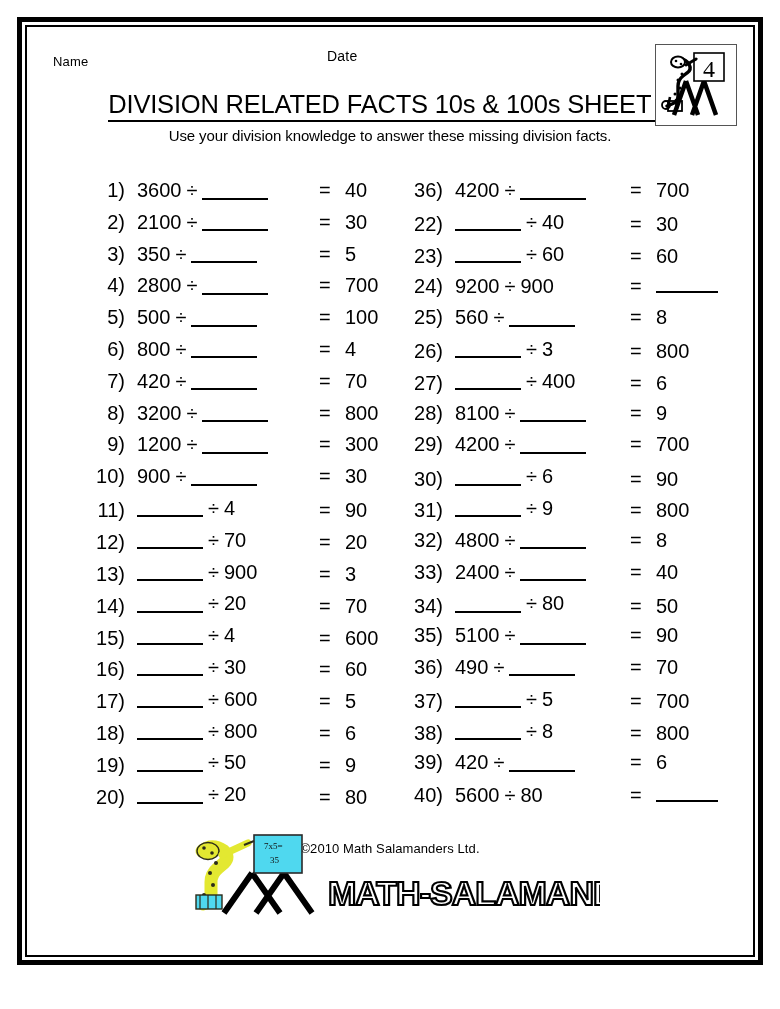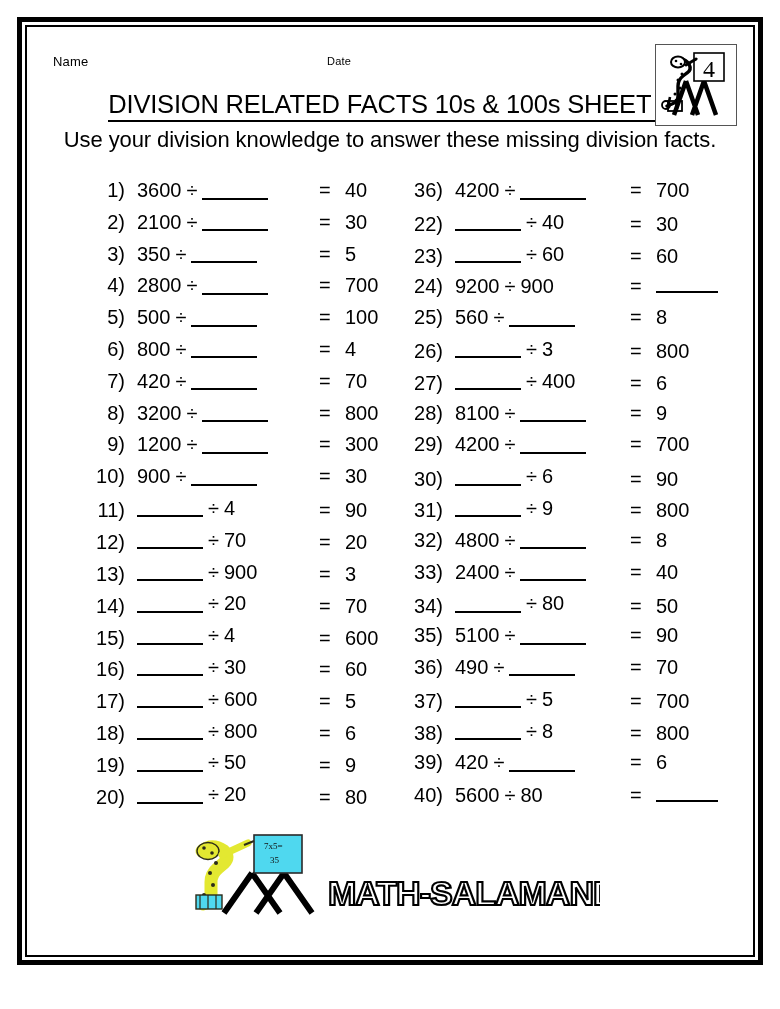--- a/index.html
+++ b/index.html
@@ -46,22 +46,22 @@
   .name-label {
     position: absolute;
     left: 26px;
     top: 27px;
     font-size: 13px;
     letter-spacing: 0.2px;
   }
   .date-label {
     position: absolute;
     left: 300px;
-    top: 28px;
-    font-size: 11px;
+    top: 21px;
+    font-size: 14px;
     letter-spacing: 0.2px;
   }
 
   .title {
     position: absolute;
     left: 0;
     right: 0;
     top: 63px;
     text-align: center;
     font-size: 25.5px;
@@ -71,21 +71,21 @@
   .title span.title-text {
     border-bottom: 2px solid #000;
     padding-bottom: 2px;
   }
   .subtitle {
     position: absolute;
     left: 0;
     right: 0;
     top: 100px;
     text-align: center;
-    font-size: 22px;
+    font-size: 15px;
     letter-spacing: -0.1px;
     white-space: nowrap;
   }
 
   
   .grade-badge {
     position: absolute;
     right: 16px;
     top: 17px;
     width: 80px;
@@ -699,20 +699,21 @@
               <span class="operand">80</span>
             </span>
             <span class="eq">=</span>
             <span class="q-ans">
               <span class="blank blank-answer"></span>
             </span>
           </div>
         </div>
 
     <div class="footer">
+      <div class="copyright">©2010 Math Salamanders Ltd.</div>
       <div class="logo">
         <svg width="420" height="88" viewBox="0 0 420 88">
 
           <path d="M72 44 L44 84 M72 44 L100 84 M104 44 L76 84 M104 44 L132 84" stroke="#000" stroke-width="6" fill="none"></path>
 
           <rect x="74" y="6" width="48" height="38" fill="#4fd8ef" stroke="#2a2a2a" stroke-width="1.6"></rect>
           <text x="84" y="20" font-family="'Liberation Serif', serif" font-size="9" fill="#111">7x5=</text>
           <text x="90" y="34" font-family="'Liberation Serif', serif" font-size="9" fill="#111">35</text>
 
           <path d="M22 22 q10 -8 22 0 q6 6 0 12 l-6 5 q-7 6 -7 14 l0 12 q0 8 -8 10" stroke="#e3e831" stroke-width="13" fill="none" stroke-linecap="round"></path>

